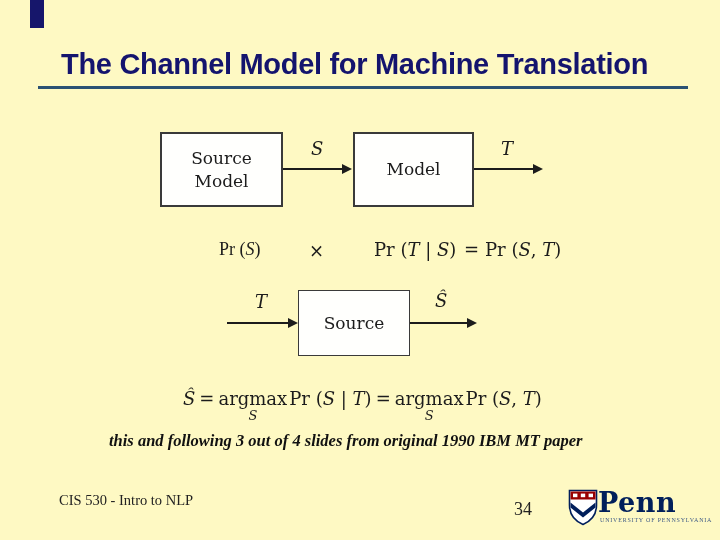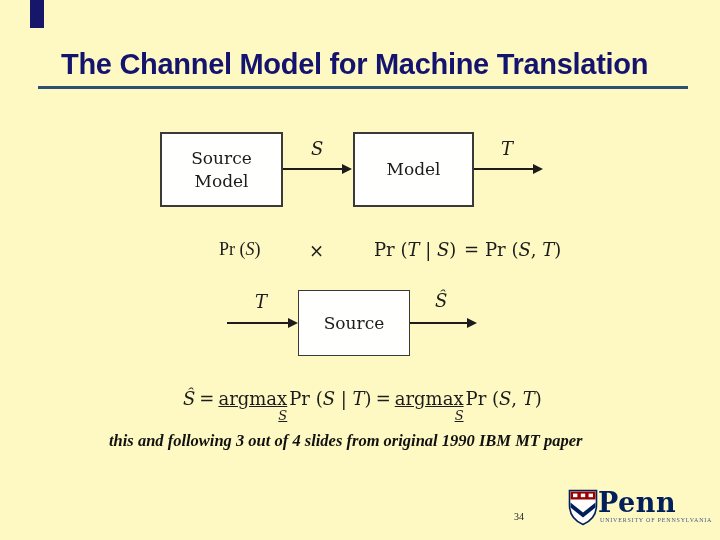--- a/index.html
+++ b/index.html
@@ -20,32 +20,32 @@
         font-family:"DejaVu Serif",serif;font-size:17px;color:#1c1c1c;
         line-height:23px;text-align:center;}
   .mbox.thin{border-width:1px;}
   .hline{height:2px;background:#1c1c1c;}
   .ahead{width:0;height:0;border-left:10px solid #1c1c1c;
          border-top:5px solid transparent;border-bottom:5px solid transparent;}
   .mlabel{font-family:"DejaVu Serif",serif;font-style:italic;font-size:18px;color:#1c1c1c;}
 
   .math{font-family:"DejaVu Serif",serif;font-size:18px;color:#1c1c1c;white-space:nowrap;}
   .math i{font-style:italic;}
-  .argmax{display:inline-block;text-align:right;vertical-align:top;text-decoration:underline;}
+  .argmax{display:inline-block;text-align:center;vertical-align:top;}
   .argmax .word{display:block;line-height:22px;}
   .argmax .under{display:block;font-style:italic;font-size:13px;line-height:12px;}
   .seg{margin:0 4px;}
 
   .credit{left:109px;top:431px;font-family:"Liberation Serif",serif;
           font-style:italic;font-size:16.5px;color:#111;white-space:nowrap;font-weight:bold;}
 
   .course{left:59px;top:492px;font-family:"Liberation Serif",serif;
           font-size:14.5px;color:#222;}
   .pagenum{left:514px;top:499px;font-family:"Liberation Serif",serif;
-           font-size:10px;color:#222;margin-top:12px;}
+           font-size:18px;color:#222;}
 
   .logo{left:568px;top:489px;display:flex;align-items:flex-start;}
   .logo .wordwrap{margin-left:0;display:flex;flex-direction:column;}
   .logo .word{font-family:"DejaVu Serif",serif;font-weight:bold;font-size:27px;
               line-height:27px;color:#011F5B;letter-spacing:0.5px;}
   .logo .sub{font-family:"Liberation Serif",serif;font-size:6px;color:#3f5b86;
              letter-spacing:0.8px;text-transform:uppercase;margin-top:1px;margin-left:2px;}
 </style>
 </head>
 <body>
@@ -87,20 +87,21 @@
   <div class="abs mlabel" style="left:435px;top:290px;">Ŝ</div>
   <div class="abs hline" style="left:410px;top:322px;width:58px;"></div>
   <div class="abs ahead" style="left:467px;top:318px;"></div>
 
   <div class="abs math" style="left:183px;top:388px;">
     <i>Ŝ</i><span class="seg">=</span><span class="argmax"><span class="word">argmax</span><span class="under">S</span></span><span class="seg" style="margin:0 1px;"></span><span>Pr (</span><i>S</i><span> | </span><i>T</i><span>)</span><span class="seg">=</span><span class="argmax"><span class="word">argmax</span><span class="under">S</span></span><span class="seg" style="margin:0 1px;"></span><span>Pr (</span><i>S</i><span>, </span><i>T</i><span>)</span>
   </div>
 
   <div class="abs credit">this and following 3 out of 4 slides from original 1990 IBM MT paper</div>
 
+  <div class="abs course">CIS 530 - Intro to NLP</div>
   <div class="abs pagenum">34</div>
 
   <div class="abs logo">
     <svg width="30" height="37" viewBox="0 0 30 37">
       <path d="M15 35.5 C 8 32.5, 1.5 27, 1.5 16 L1.5 1.5 L28.5 1.5 L28.5 16 C28.5 27, 22 32.5, 15 35.5 Z" fill="#ffffff" stroke="#011F5B" stroke-width="1.6"></path>
       <path d="M2.5 2.5 L27.5 2.5 L27.5 10.5 L2.5 10.5 Z" fill="#990000"></path>
       <rect x="5" y="4.6" width="4.4" height="3.6" fill="#ffffff"></rect>
       <rect x="12.8" y="4.6" width="4.4" height="3.6" fill="#ffffff"></rect>
       <rect x="20.6" y="4.6" width="4.4" height="3.6" fill="#ffffff"></rect>
       <path d="M2.5 13.5 L15 23.5 L27.5 13.5 L27.5 18.5 L15 28.5 L2.5 18.5 Z" fill="#011F5B"></path>

